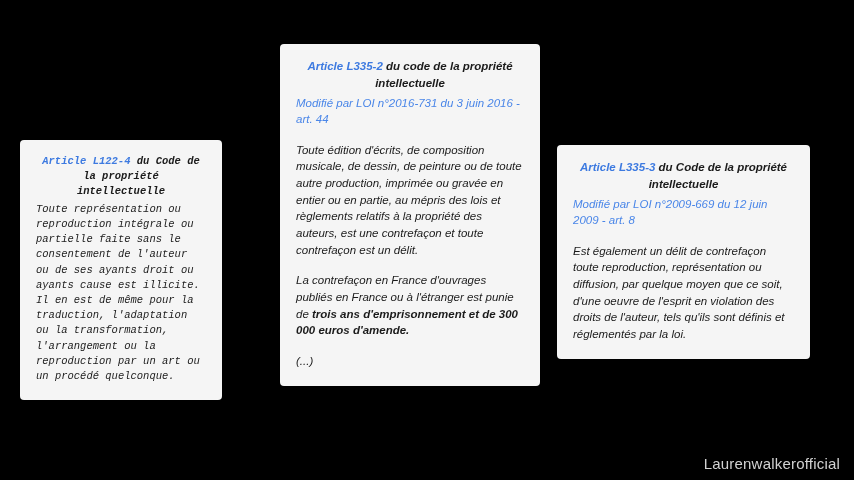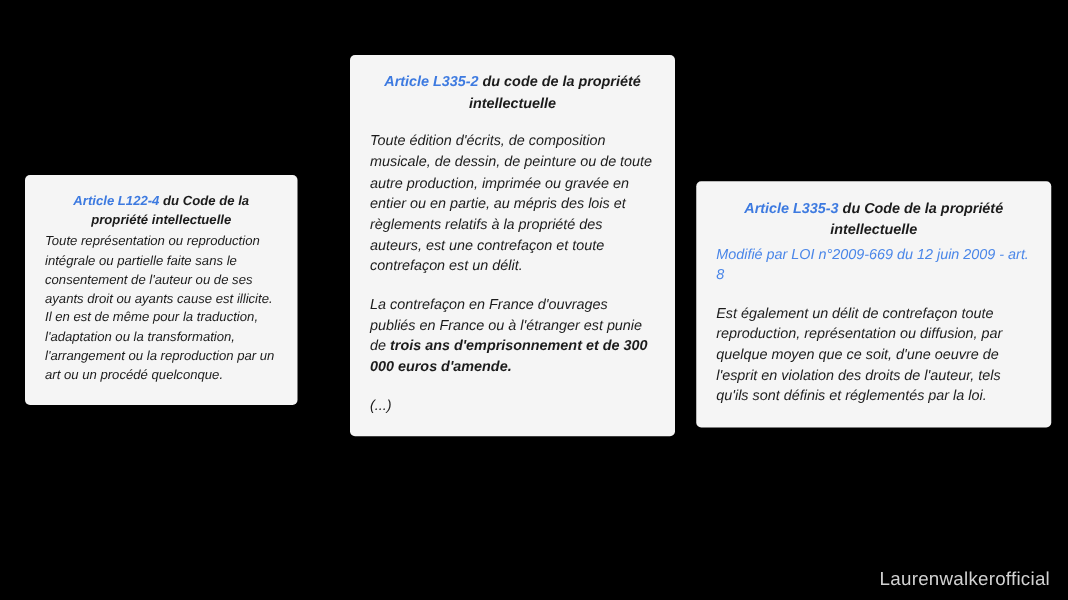--- a/index.html
+++ b/index.html
@@ -27,35 +27,36 @@
     padding: 14px 16px 16px 16px;
     color: #1b1b1b;
     font-style: italic;
     line-height: 1.45;
     box-shadow: 0 1px 3px rgba(0,0,0,0.5);
   }
   
   .card-left {
     left: 20px;
     top: 140px;
-    width: 218px;
+    width: 202px;
     font-size: 10.5px;
+    font-family: Liberation Mono, monospace;
   }
   
   .card-center {
     left: 280px;
     top: 44px;
     width: 260px;
     font-size: 11.5px;
   }
   
   .card-right {
     left: 557px;
     top: 145px;
-    width: 284px;
+    width: 253px;
     font-size: 11.5px;
   }
   .art-head {
     margin: 0 0 2px 0;
     font-weight: bold;
     font-style: italic;
     color: #1b1b1b;
     text-align: center;
   }
   .art-ref {
@@ -100,20 +101,21 @@
     <p class="art-head">
       <span class="art-ref">Article L122-4</span><span> du Code de la propriété intellectuelle</span>
     </p>
     <p class="body-p">Toute représentation ou reproduction intégrale ou partielle faite sans le consentement de l'auteur ou de ses ayants droit ou ayants cause est illicite. Il en est de même pour la traduction, l'adaptation ou la transformation, l'arrangement ou la reproduction par un art ou un procédé quelconque.</p>
   </div>
 
   <div class="card card-center">
     <p class="art-head">
       <span class="art-ref">Article L335-2</span><span> du code de la propriété intellectuelle</span>
     </p>
+    <p class="art-sub">Modifié par LOI n°2016-731 du 3 juin 2016 - art. 44</p>
     <p class="body-p">Toute édition d'écrits, de composition musicale, de dessin, de peinture ou de toute autre production, imprimée ou gravée en entier ou en partie, au mépris des lois et règlements relatifs à la propriété des auteurs, est une contrefaçon et toute contrefaçon est un délit.</p>
     <p class="body-p">
       <span>La contrefaçon en France d'ouvrages publiés en France ou à l'étranger est punie de </span><span class="bold-in">trois ans d'emprisonnement et de 300 000 euros d'amende.</span>
     </p>
     <p class="body-p">(...)</p>
   </div>
 
   <div class="card card-right">
     <p class="art-head">
       <span class="art-ref">Article L335-3</span><span> du Code de la propriété intellectuelle</span>

